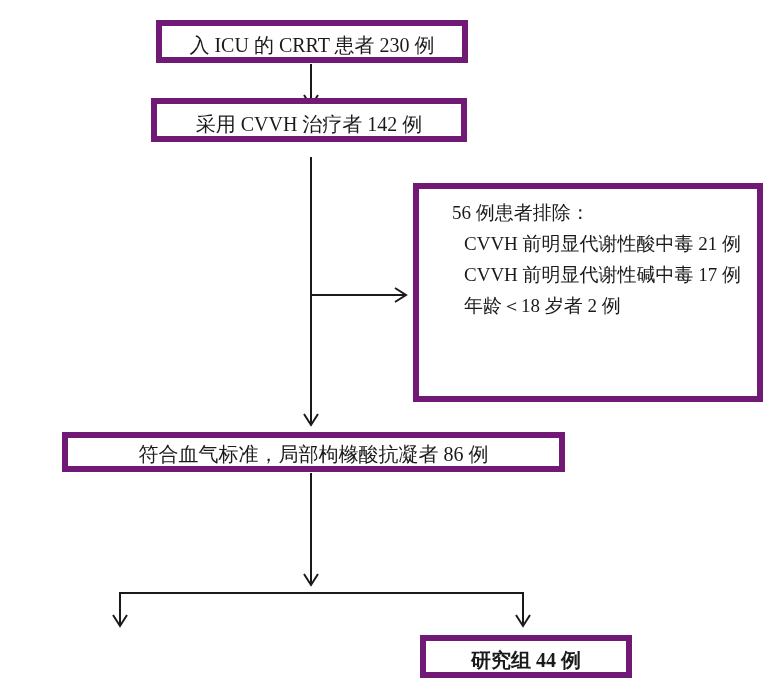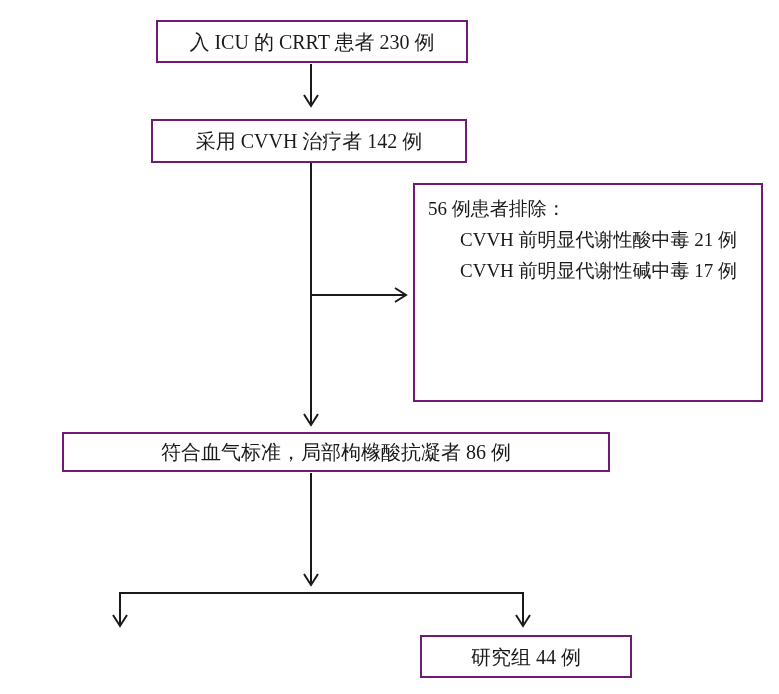--- a/index.html
+++ b/index.html
@@ -24,47 +24,48 @@
     height: 694px;
   }
   .arrows path {
     fill: none;
     stroke: #1a1a1a;
     stroke-width: 2;
   }
   .node {
     position: absolute;
     box-sizing: border-box;
-    border: 2px solid #701a75;
+    border: 6px solid #701a75;
     background: #ffffff;
     display: flex;
-    align-items: center;
+    align-items: flex-end;
     justify-content: center;
     text-align: center;
     font-size: 20px;
     line-height: 1.2;
   }
   .node-icu      { left: 156px; top: 20px;  width: 312px; height: 43px; }
-  .node-cvvh     { left: 151px; top: 119px; width: 316px; height: 44px; }
-  .node-criteria { left: 62px;  top: 432px; width: 548px; height: 40px; }
+  .node-cvvh     { left: 151px; top: 98px; width: 316px; height: 44px; }
+  .node-criteria { left: 62px;  top: 432px; width: 503px; height: 40px; }
   .node-control  { left: 8px;   top: 635px; width: 225px; height: 42px; }
-  .node-study    { left: 420px; top: 635px; width: 212px; height: 43px; }
+  .node-study    { left: 420px; top: 635px; width: 212px; height: 43px; font-weight: bold; }
   .node-exclusion {
     left: 413px;
     top: 183px;
     width: 350px;
     height: 219px;
     display: block;
     text-align: left;
     font-size: 19px;
     padding: 8px 4px 0 13px;
   }
   .excl-heading {
     line-height: 31px;
     white-space: pre;
+    margin-left: 20px;
   }
   .excl-item {
     line-height: 31px;
     padding-left: 32px;
     white-space: pre;
   }
 </style>
 </head>
 <body>
 
@@ -90,20 +91,21 @@
   </div>
 
   <div class="node node-cvvh">
     <span>采用 CVVH 治疗者 142 例</span>
   </div>
 
   <div class="node node-exclusion">
     <div class="excl-heading">56 例患者排除：</div>
     <div class="excl-item">CVVH 前明显代谢性酸中毒 21 例</div>
     <div class="excl-item">CVVH 前明显代谢性碱中毒 17 例</div>
+    <div class="excl-item">年龄＜18 岁者 2 例</div>
   </div>
 
   <div class="node node-criteria">
     <span>符合血气标准，局部枸橼酸抗凝者 86 例</span>
   </div>
 
 
   <div class="node node-study">
     <span>研究组 44 例</span>
   </div>

